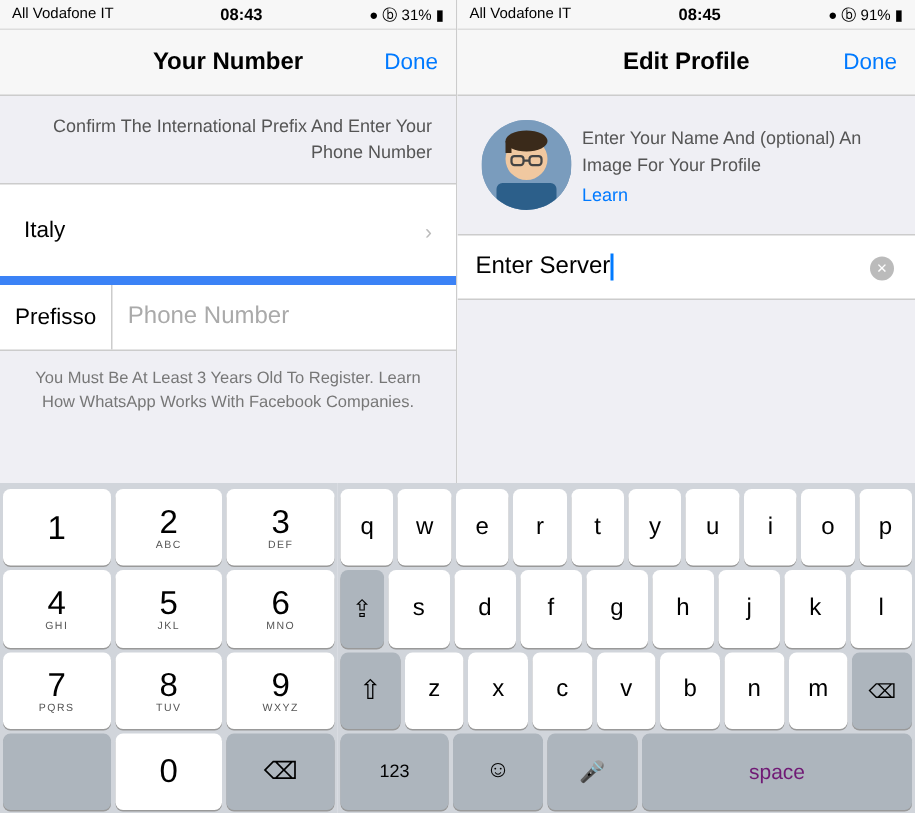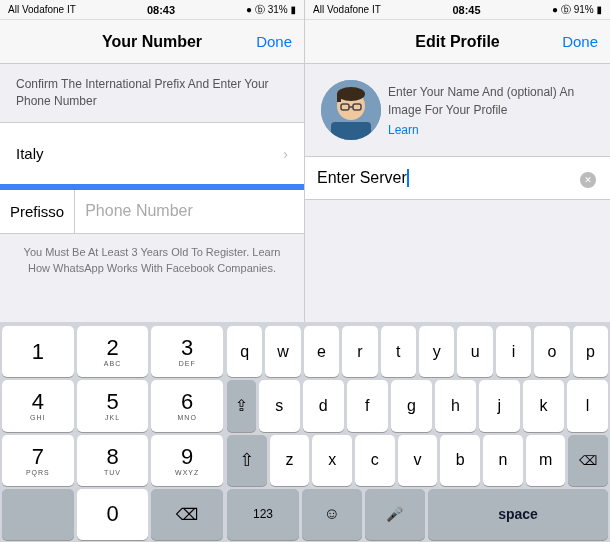--- a/index.html
+++ b/index.html
@@ -80,21 +80,21 @@
       overflow: hidden;
     }
 
     
     .left-content {
       padding: 0;
     }
     .description-box {
       background: #efeff4;
       padding: 12px 16px 8px;
-      text-align: left;
+      text-align: right;
       font-size: 12px;
       color: #555;
       line-height: 1.4;
     }
     .country-row {
       background: #fff;
       border-top: 1px solid #ccc;
       border-bottom: 6px solid #3b82f6;
       padding: 22px 16px;
       display: flex;
@@ -256,21 +256,21 @@
       justify-content: center;
       box-shadow: 0 1px 0 #999;
       cursor: pointer;
       font-size: 16px;
       font-weight: 400;
       color: #000;
       text-transform: lowercase;
     }
     .qw-key.dark-qw { background: #adb5bd; font-size: 13px; }
     .qw-key.blue-qw { background: #007aff; color: #fff; font-size: 14px; }
-    .qw-key.space-qw { flex: 3; font-size: 14px; color: #0f172a; font-weight: bold; }
+    .qw-key.space-qw { flex: 3; font-size: 14px; color: #701a75; }
     .cursor-blink {
       display: inline-block;
       width: 2px;
       height: 18px;
       background: #007aff;
       vertical-align: middle;
       animation: blink 1s step-end infinite;
     }
     @keyframes blink { 50% { opacity: 0; } }
   </style>

